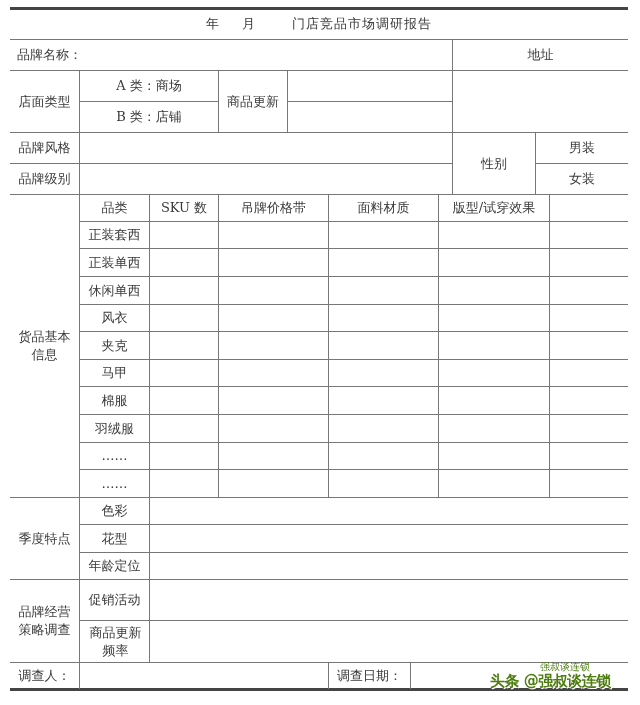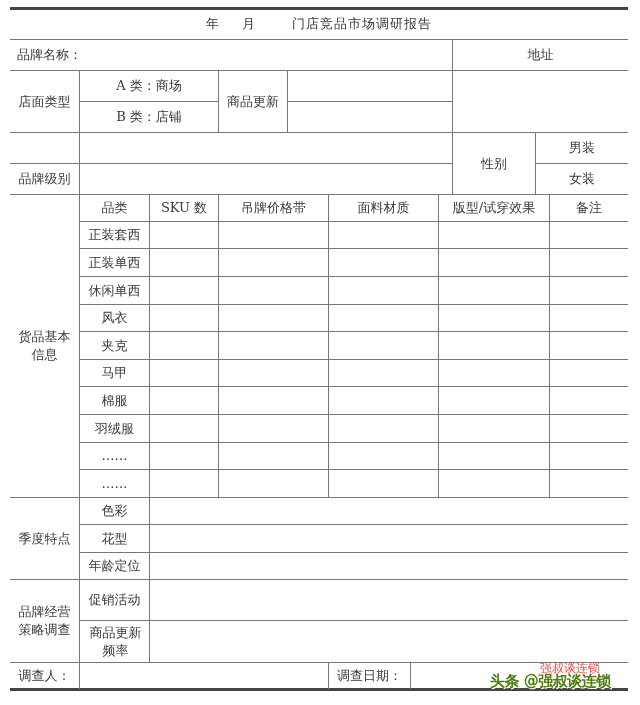--- a/index.html
+++ b/index.html
@@ -11,21 +11,21 @@
   .vl { position: absolute; width: 1px; background: #777; }
   .cell { position: absolute; display: flex; align-items: center; justify-content: center;
           font-size: 13px; color: #3a3a3a; text-align: center; line-height: 18px; }
   .cell.left { justify-content: flex-start; padding-left: 7px; box-sizing: border-box; }
   .cell .stack { display: block; }
   .title { letter-spacing: 1px; }
   .watermark { position: absolute; left: 490px; top: 672px; font-family: "DejaVu Sans", sans-serif;
                font-size: 15px; color: #4d7c0f; font-weight: bold; letter-spacing: -0.5px;
                text-shadow: 0 0 1px #fff, 1px 1px 0 #fff; }
   .watermark-faint { position: absolute; left: 540px; top: 660px; font-family: "DejaVu Sans", sans-serif;
-               font-size: 12px; color: #ef4444; }
+               font-size: 10px; color: #4d7c0f; }
 </style>
 </head>
 <body>
 
 <div class="page">
 
   <div class="hl thick" style="left:10px; top:7px; width:618px;"></div>
   <div class="hl" style="left:10px; top:39px; width:618px;"></div>
   <div class="hl" style="left:10px; top:70px; width:618px;"></div>
   <div class="hl" style="left:79px; top:101px; width:139px;"></div>
@@ -87,40 +87,40 @@
   <div class="cell" style="left:453px; top:40px; width:175px; height:30px;">地址</div>
   <div class="cell" style="left:453px; top:71px; width:175px; height:61px;"></div>
 
   <div class="cell" style="left:10px; top:71px; width:69px; height:61px;">店面类型</div>
   <div class="cell" style="left:80px; top:71px; width:138px; height:30px;">A 类：商场</div>
   <div class="cell" style="left:80px; top:102px; width:138px; height:30px;">B 类：店铺</div>
   <div class="cell" style="left:219px; top:71px; width:68px; height:61px;">商品更新</div>
   <div class="cell" style="left:288px; top:71px; width:164px; height:30px;"></div>
   <div class="cell" style="left:288px; top:102px; width:164px; height:30px;"></div>
 
+  <div class="cell" style="left:10px; top:133px; width:69px; height:30px;">品牌风格</div>
   <div class="cell" style="left:80px; top:133px; width:372px; height:30px;"></div>
   <div class="cell" style="left:10px; top:164px; width:69px; height:30px;">品牌级别</div>
   <div class="cell" style="left:80px; top:164px; width:372px; height:30px;"></div>
   <div class="cell" style="left:453px; top:133px; width:82px; height:61px;">性别</div>
   <div class="cell" style="left:536px; top:133px; width:92px; height:30px;">男装</div>
   <div class="cell" style="left:10px; top:195px; width:69px; height:302px;">
     <span class="stack">
       <span style="display:block">货品基本</span>
       <span style="display:block">信息</span>
     </span>
   </div>
 
   <div class="cell" style="left:536px; top:164px; width:92px; height:30px;">女装</div>
 
   <div class="cell" style="left:80px; top:195px; width:69px; height:26px;">品类</div>
   <div class="cell" style="left:150px; top:195px; width:68px; height:26px;">SKU 数</div>
   <div class="cell" style="left:219px; top:195px; width:109px; height:26px;font-family:Liberation Serif, serif;">吊牌价格带</div>
   <div class="cell" style="left:329px; top:195px; width:109px; height:26px;">面料材质</div>
   <div class="cell" style="left:439px; top:195px; width:110px; height:26px;">版型/试穿效果</div>
-  <div class="cell" style="left:550px; top:195px; width:78px; height:26px;">备注</div>
 
   <div class="cell" style="left:80px; top:222px; width:69px; height:26px;">正装套西</div>
   <div class="cell" style="left:80px; top:249px; width:69px; height:27px;">正装单西</div>
   <div class="cell" style="left:80px; top:277px; width:69px; height:27px;">休闲单西</div>
   <div class="cell" style="left:80px; top:305px; width:69px; height:26px;">风衣</div>
   <div class="cell" style="left:80px; top:332px; width:69px; height:27px;">夹克</div>
   <div class="cell" style="left:80px; top:360px; width:69px; height:26px;">马甲</div>
   <div class="cell" style="left:80px; top:387px; width:69px; height:27px;">棉服</div>
   <div class="cell" style="left:80px; top:415px; width:69px; height:27px;">羽绒服</div>
   <div class="cell" style="left:80px; top:443px; width:69px; height:26px;">……</div>

